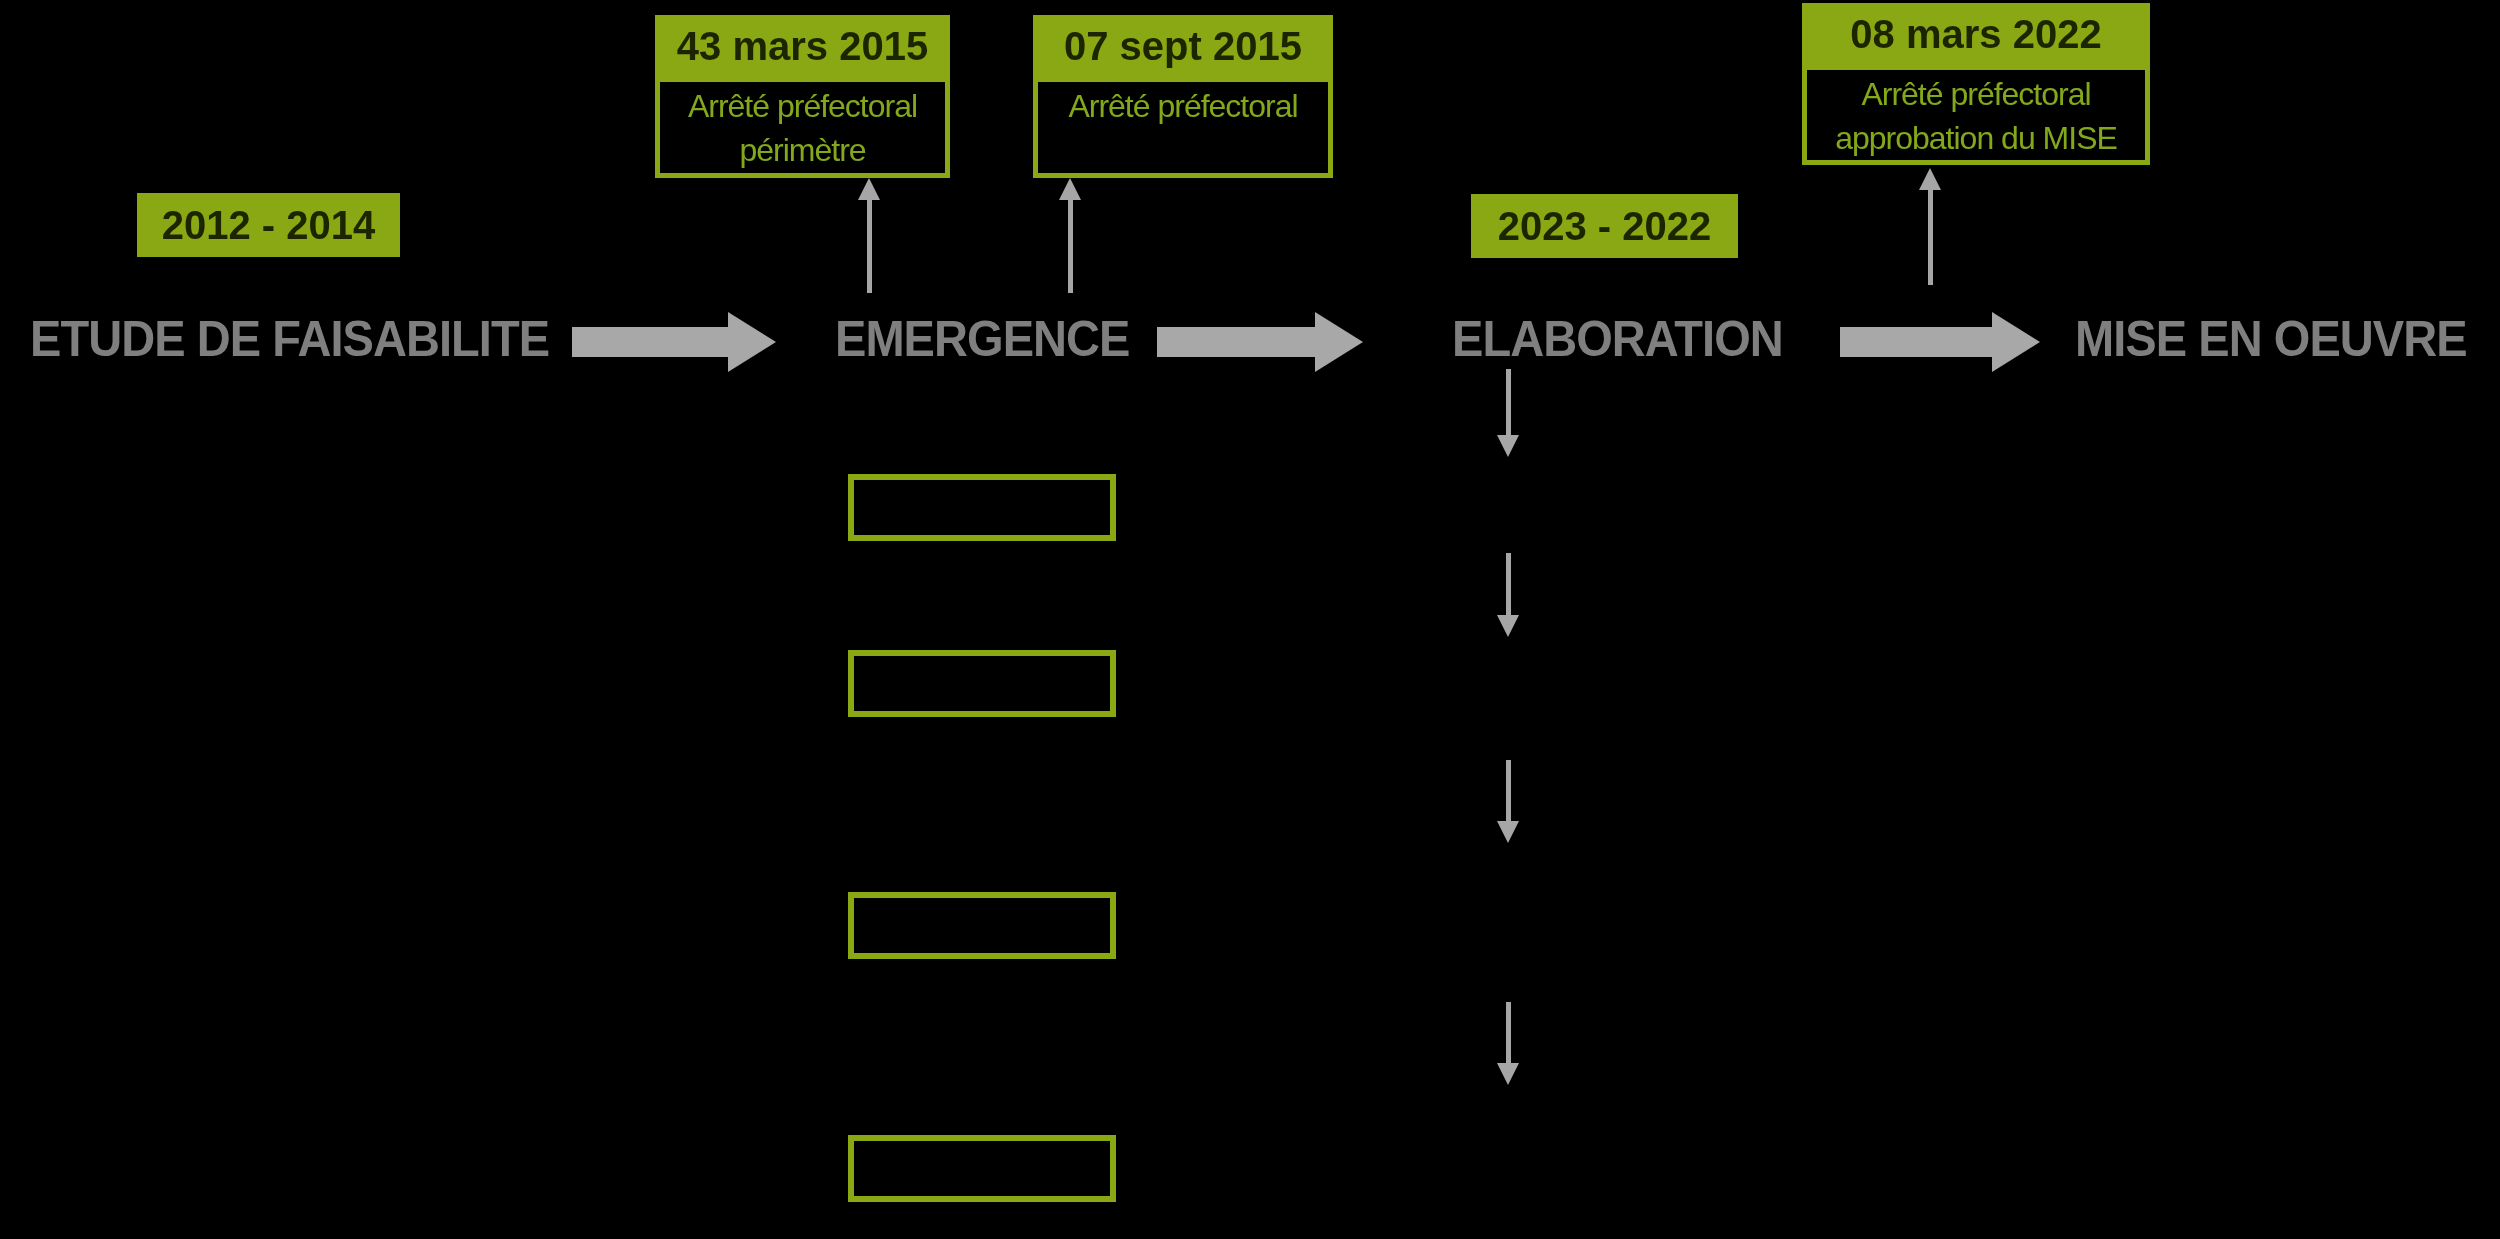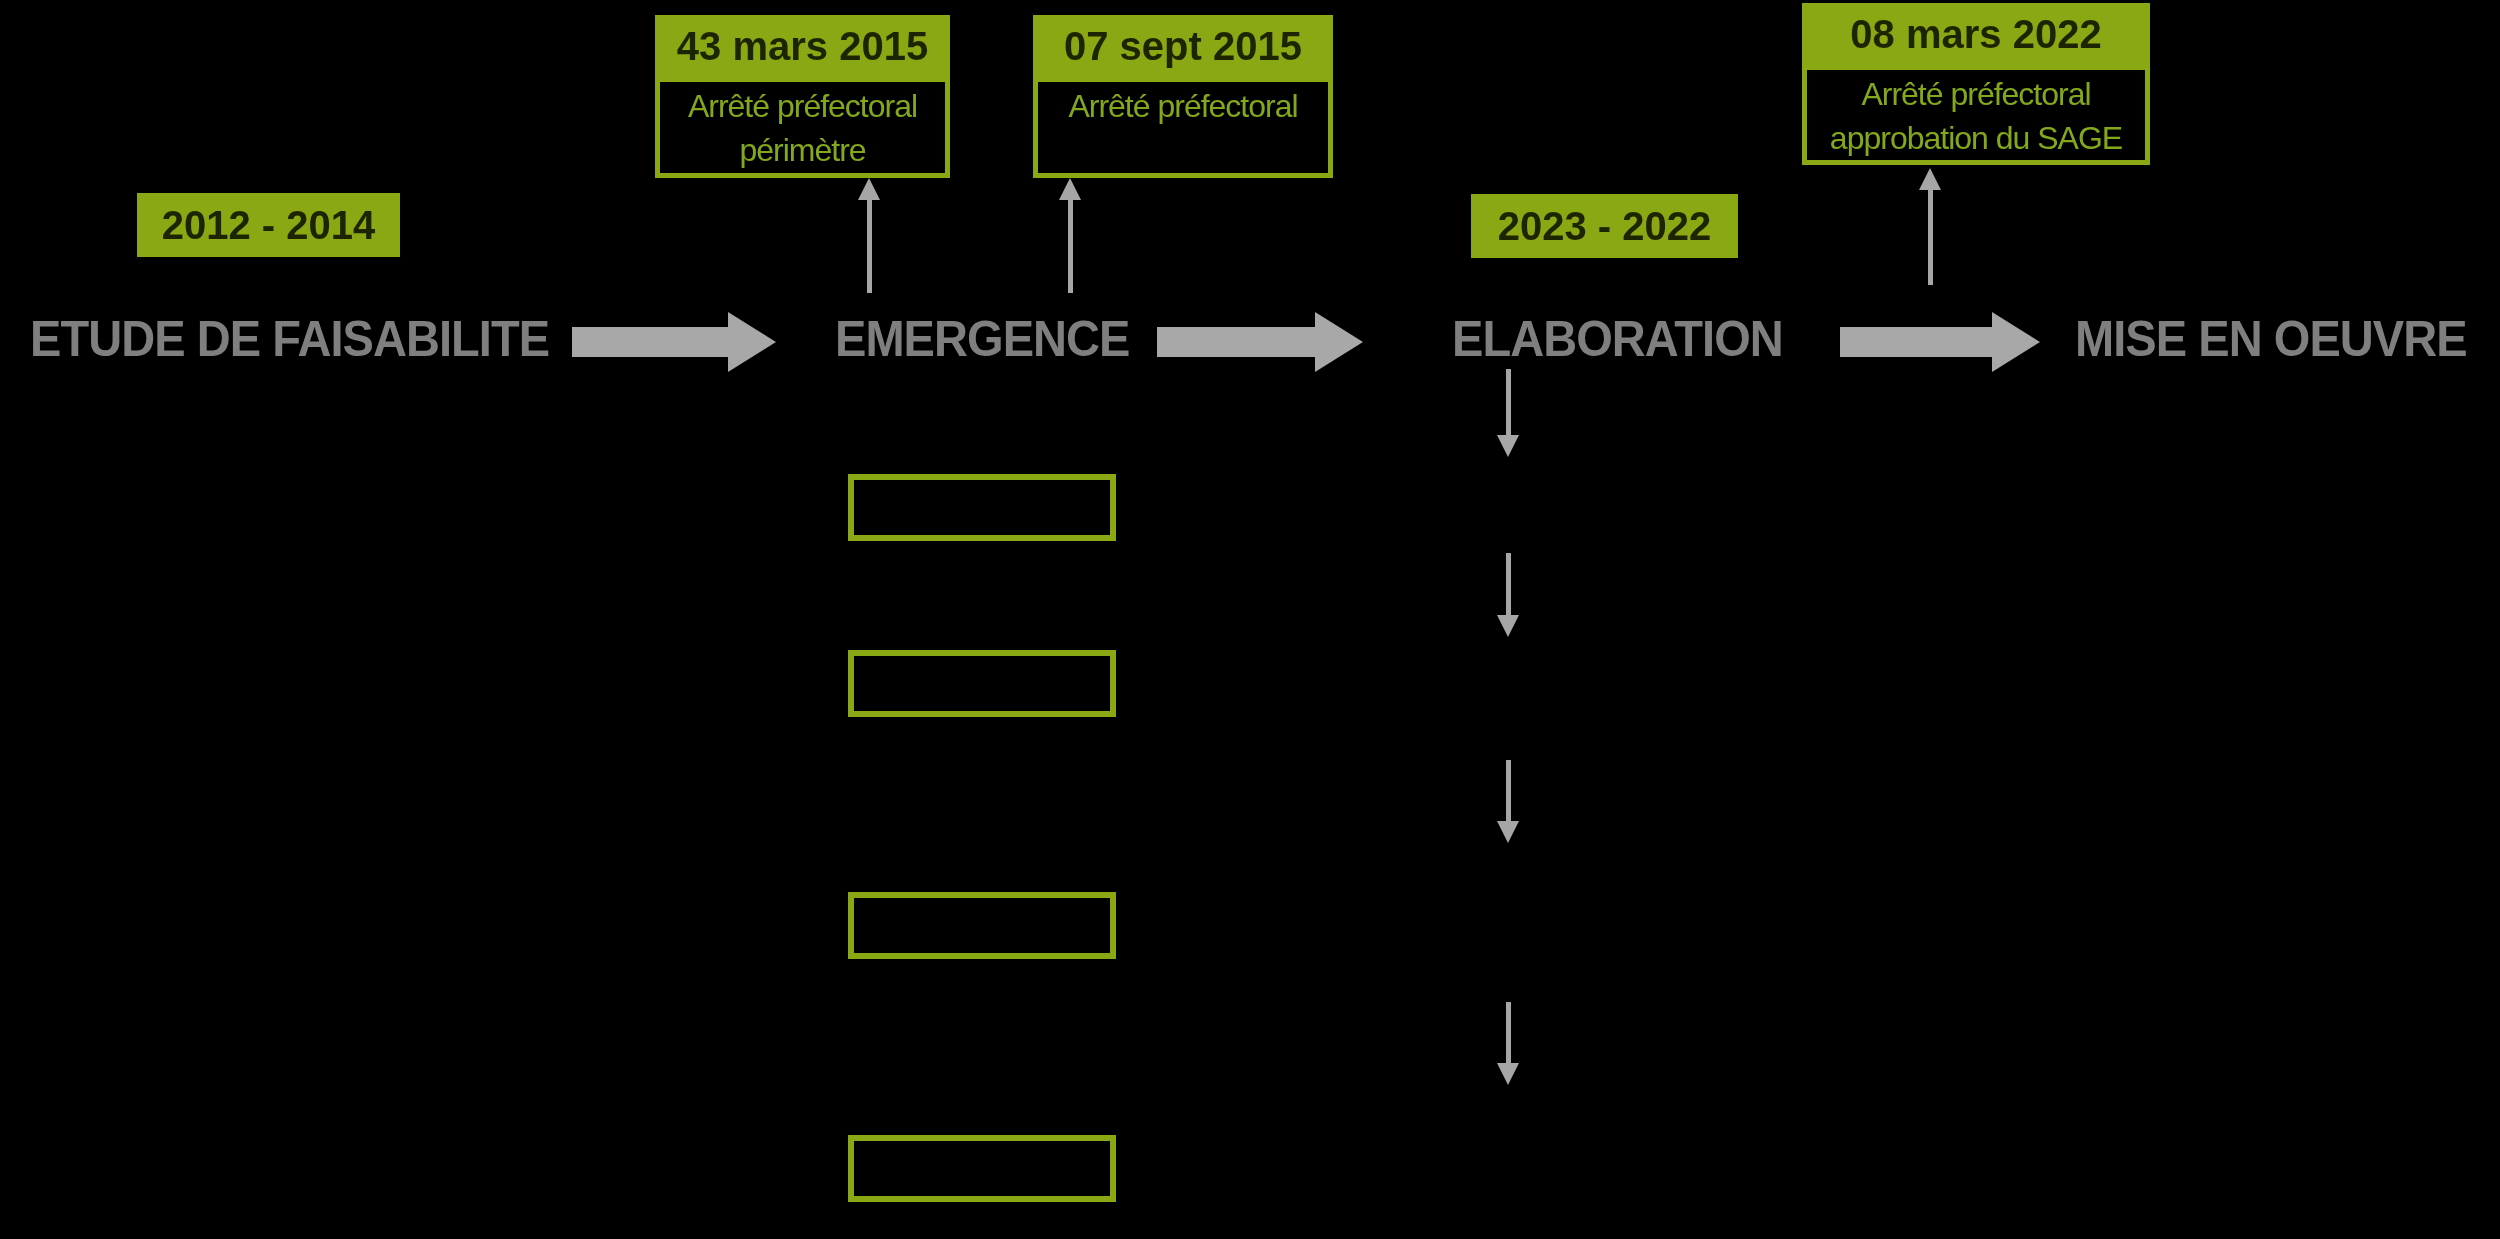--- a/index.html
+++ b/index.html
@@ -75,21 +75,21 @@
     <div class="hdr">07 sept 2015</div>
     <div class="bd" style="height:101px;">
       <div>Arrêté préfectoral</div>
     </div>
   </div>
 
   <div class="datebox" style="left:1762px;top:3px;width:348px;margin-left:40px;">
     <div class="hdr">08 mars 2022</div>
     <div class="bd" style="height:100px;">
       <div>Arrêté préfectoral</div>
-      <div>approbation du SAGE</div>
+      <div>approbation du MISE</div>
     </div>
   </div>
 
   <div>
     <div class="tri-up" style="left:858px;top:178px;"></div>
     <div class="vline" style="left:867px;top:198px;height:95px;"></div>
   </div>
   <div>
     <div class="tri-up" style="left:1059px;top:178px;"></div>
     <div class="vline" style="left:1068px;top:198px;height:95px;"></div>

